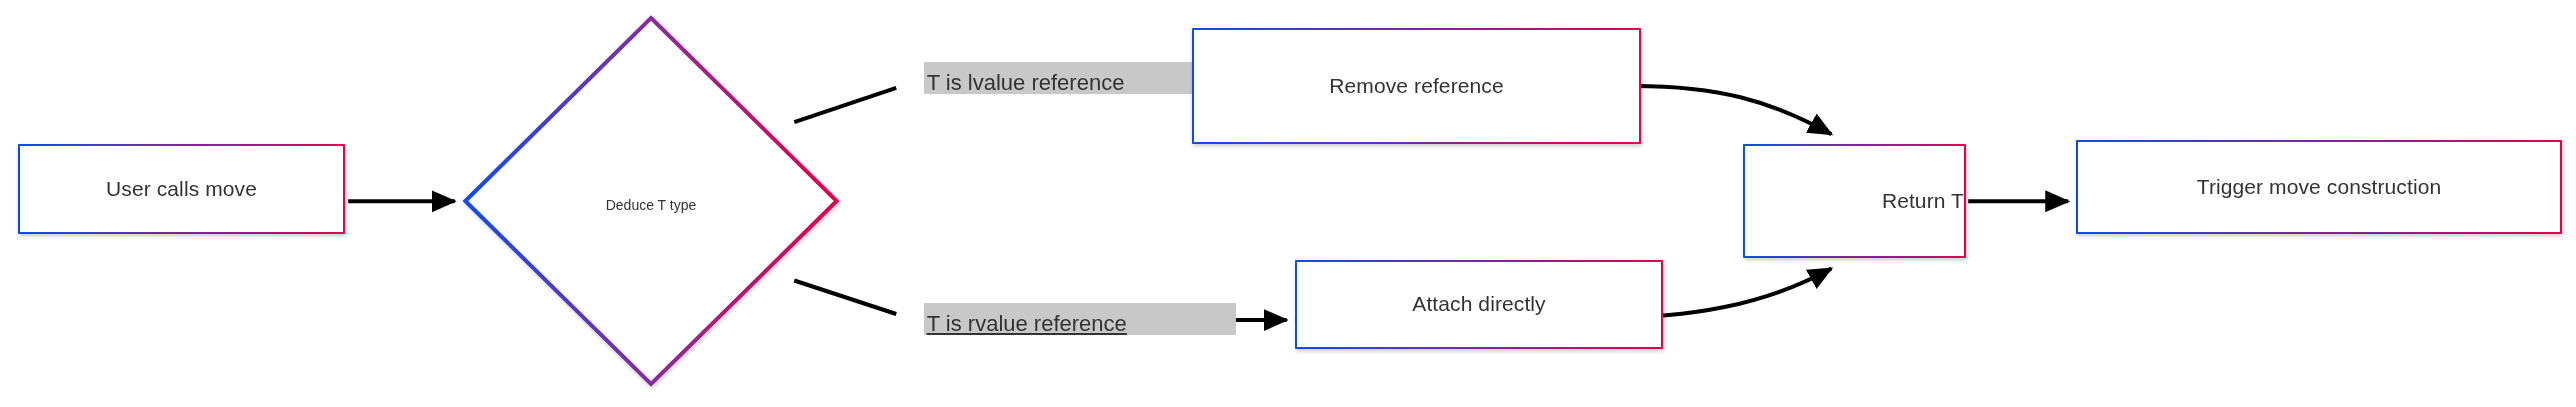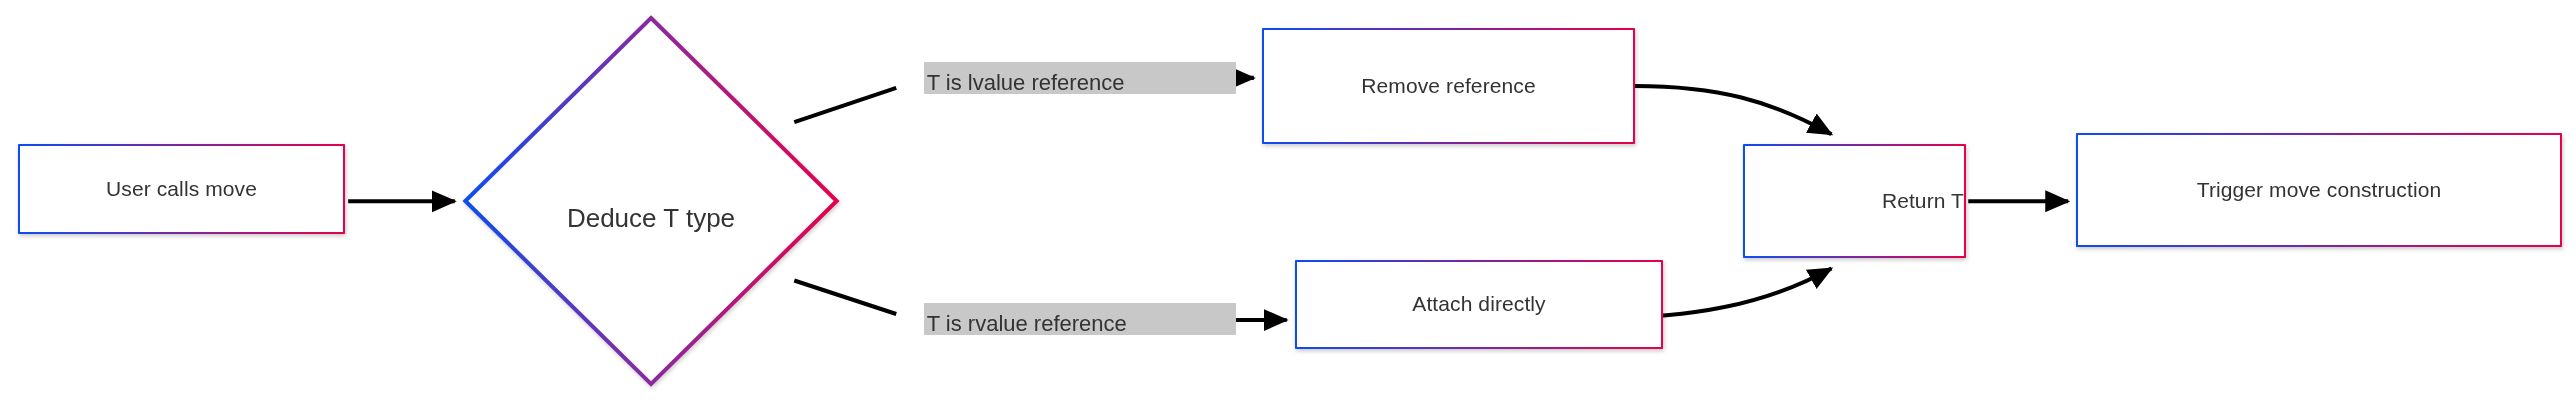--- a/index.html
+++ b/index.html
@@ -60,28 +60,28 @@
   .diamond-wrap svg {
     position: absolute;
     left: 0;
     top: 0;
     overflow: visible;
     filter: drop-shadow(1.3px 2px 2px rgba(0,0,0,0.20));
   }
   .diamond-wrap .label {
     position: absolute;
     left: 0;
-    top: 17px;
+    top: 4px;
     width: 100%;
     height: 100%;
     display: flex;
     align-items: center;
     justify-content: center;
     color: #333333;
-    font-size: 26px;
+    font-size: 14px;
     white-space: nowrap;
   }
 
   
   .edge-label {
     position: absolute;
     box-sizing: border-box;
     background: #c8c8c8;
     color: #333333;
     font-size: 22px;
@@ -138,34 +138,34 @@
       </defs>
       <polygon points="280,3 557,276 280,549 3,276" fill="#ffffff" stroke="url(#diamondGrad)" stroke-width="6"></polygon>
     </svg>
     <span class="label">Deduce T type</span>
   </div>
 
   <div class="edge-label" style="left:892px; top:62px; width:312px; height:32px;">
     <span>T is lvalue reference</span>
   </div>
 
-  <div class="edge-label" style="left:892px; top:303px; width:312px; height:32px;">
+  <div class="edge-label" style="left:892px; top:303px; width:312px; height:32px;text-decoration:underline;">
     <span>T is rvalue reference</span>
   </div>
 
-  <div class="node" style="--gstart:#0d4df0; --gend:#e6004c; left:1262px; top:28px; width:373px; height:116px;">
+  <div class="node" style="--gstart:#0d4df0; --gend:#e6004c; left:1192px; top:28px; width:449px; height:116px;">
     <span class="label">Remove reference</span>
   </div>
 
   <div class="node" style="--gstart:#0d4df0; --gend:#e6004c; left:1295px; top:260px; width:368px; height:89px;">
     <span class="label">Attach directly</span>
   </div>
 
   <div class="node" style="--gstart:#0d4df0; --gend:#e6004c; left:1743px; top:144px; width:223px; height:114px;justify-content:flex-end;">
     <span class="label">Return T</span>
   </div>
 
-  <div class="node" style="--gstart:#0d4df0; --gend:#e6004c; left:2076px; top:133px; width:486px; height:114px;">
+  <div class="node" style="--gstart:#0d4df0; --gend:#e6004c; left:2076px; top:140px; width:486px; height:94px;">
     <span class="label">Trigger move construction</span>
   </div>
 
 </div>
 
 
 </body></html>

